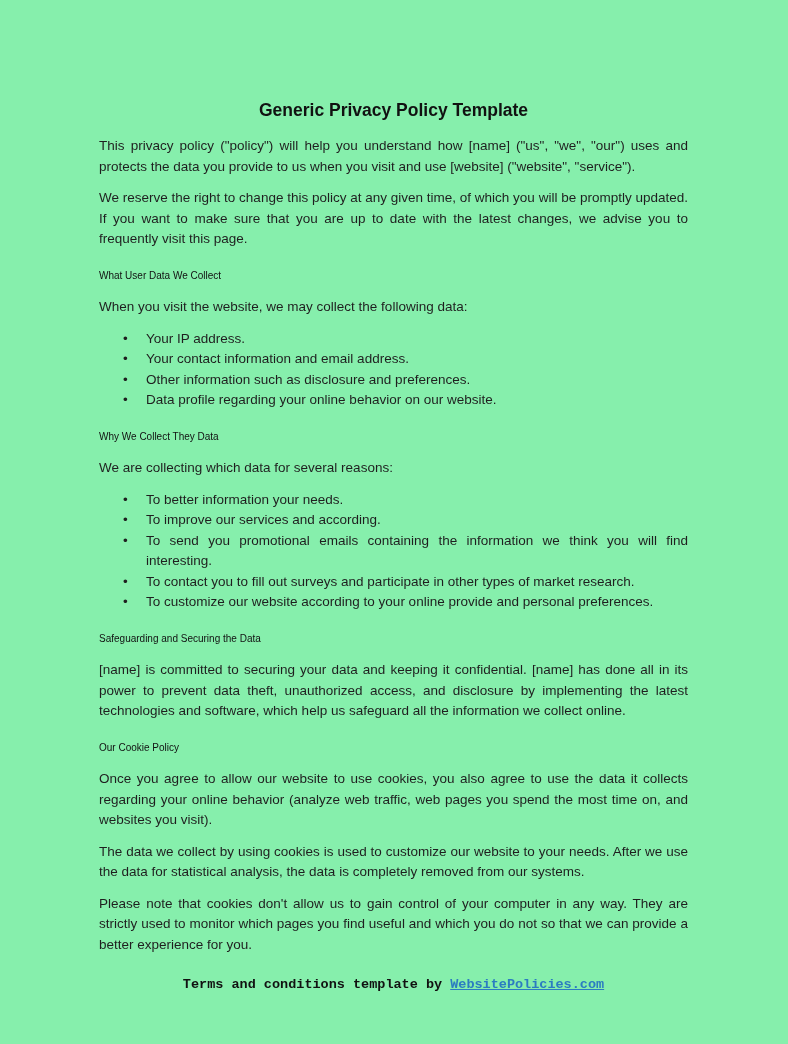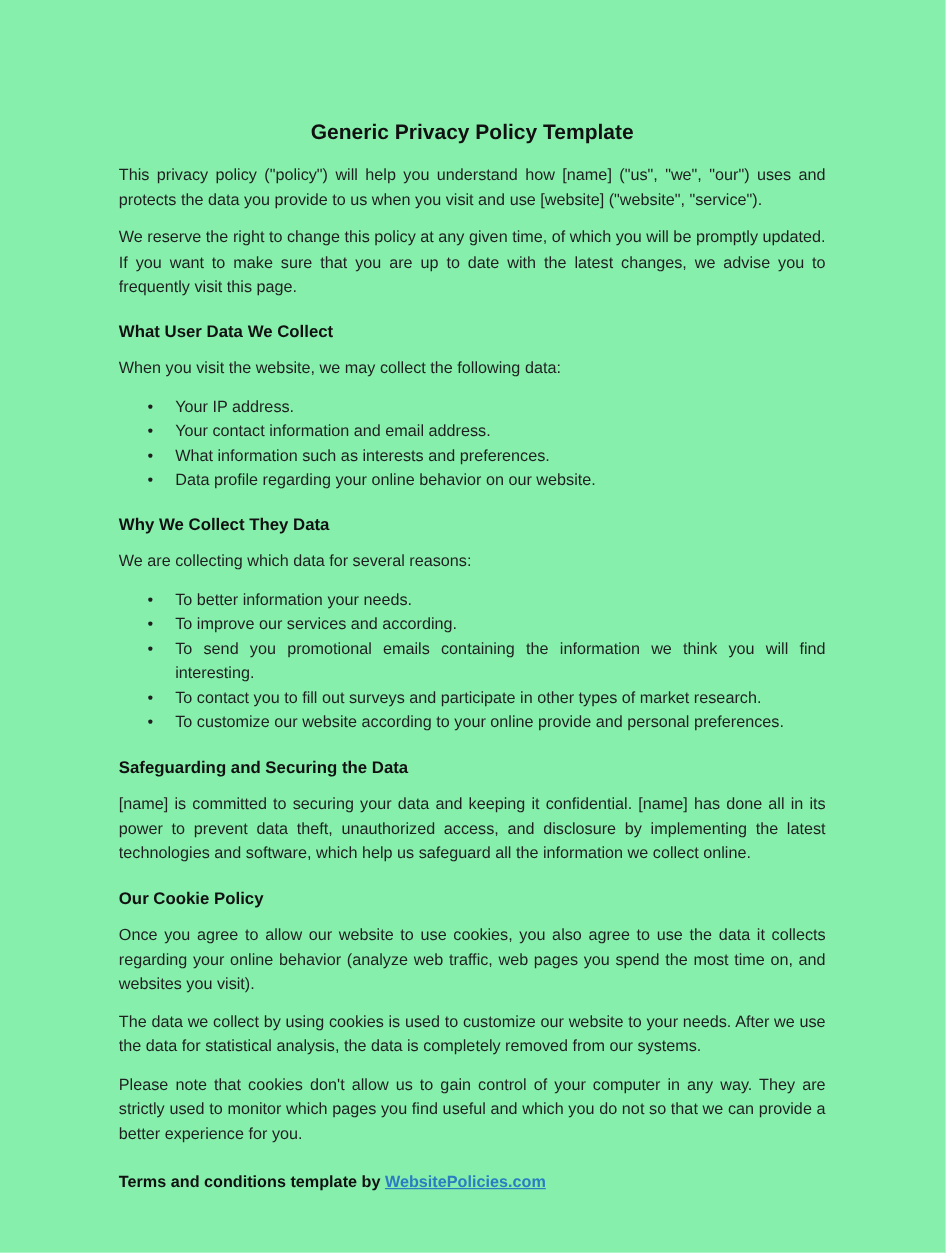--- a/index.html
+++ b/index.html
@@ -24,23 +24,23 @@
     font-weight: bold;
     text-align: center;
     margin: 0 0 15px 0;
     color: #111111;
   }
   p.para {
     margin: 11px 0;
     text-align: justify;
   }
   h2.section-heading {
-    font-size: 14px;
+    font-size: 10px;
     line-height: 20.5px;
-    font-weight: bold;
+    font-weight: normal;
     margin: 16px 0 11px 0;
     color: #111111;
   }
   ul.bullet-list {
     margin: 11px 0;
     padding: 0 0 0 47px;
     list-style: none;
   }
   ul.bullet-list li {
     position: relative;
@@ -50,22 +50,23 @@
   }
   ul.bullet-list li::before {
     content: "\2022";
     position: absolute;
     left: -23px;
     top: 0;
     font-size: 13.5px;
   }
   p.footer-line {
     margin: 20px 0 0 0;
-    text-align: left;
+    text-align: center;
     font-weight: bold;
+    font-family: Liberation Mono, monospace;
   }
   a.footer-link {
     font-weight: bold;
     text-decoration: underline;
     cursor: pointer;
   }
 </style>
 </head>
 <body>
 
@@ -75,21 +76,21 @@
   <p class="para">This privacy policy ("policy") will help you understand how [name] ("us", "we", "our") uses and protects the data you provide to us when you visit and use [website] ("website", "service").</p>
 
   <p class="para">We reserve the right to change this policy at any given time, of which you will be promptly updated. If you want to make sure that you are up to date with the latest changes, we advise you to frequently visit this page.</p>
 
   <div id="sections">
       <h2 class="section-heading">What User Data We Collect</h2>
       <p class="para">When you visit the website, we may collect the following data:</p>
       <ul class="bullet-list">
         <li>Your IP address.</li>
         <li>Your contact information and email address.</li>
-        <li>What information such as interests and preferences.</li>
+        <li>Other information such as disclosure and preferences.</li>
         <li>Data profile regarding your online behavior on our website.</li>
       </ul>
       <h2 class="section-heading">Why We Collect They Data</h2>
       <p class="para">We are collecting which data for several reasons:</p>
       <ul class="bullet-list">
         <li>To better information your needs.</li>
         <li>To improve our services and according.</li>
         <li>To send you promotional emails containing the information we think you will find interesting.</li>
         <li>To contact you to fill out surveys and participate in other types of market research.</li>
         <li>To customize our website according to your online provide and personal preferences.</li>

